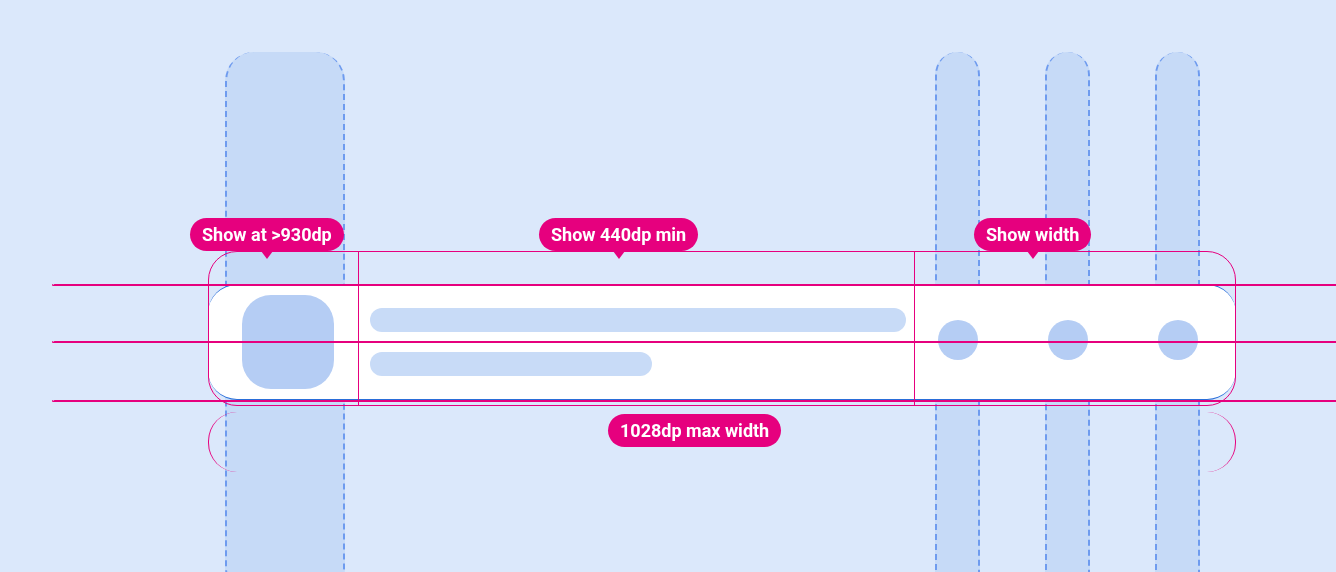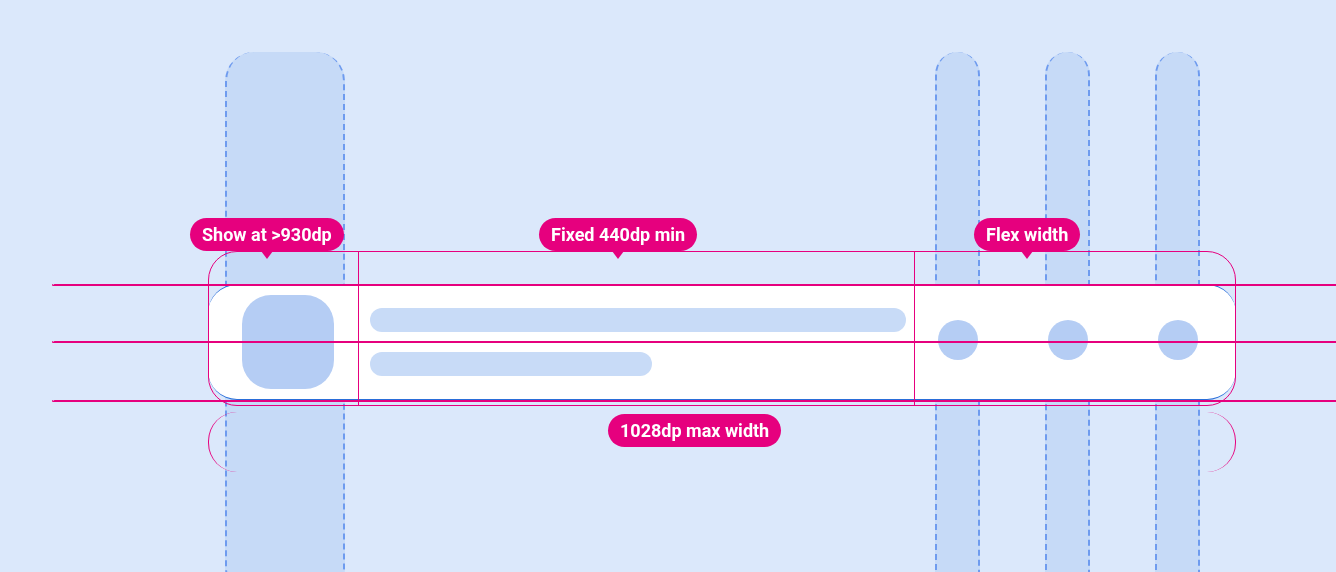--- a/index.html
+++ b/index.html
@@ -106,17 +106,17 @@
   <div class="hguide top"></div>
   <div class="hguide mid"></div>
   <div class="hguide bot"></div>
 
   <div class="outerbox"></div>
   <div class="vdiv d1"></div>
   <div class="vdiv d2"></div>
   <div class="maxrule"></div>
 
   <div class="tag t1">Show at &gt;930dp</div>
-  <div class="tag t2">Fixed 440dp min</div>
-  <div class="tag t3">Flex width</div>
+  <div class="tag t2">Show 440dp min</div>
+  <div class="tag t3">Show width</div>
   <div class="tag t4">1028dp max width</div>
 
 </div>
 
 </body></html>

